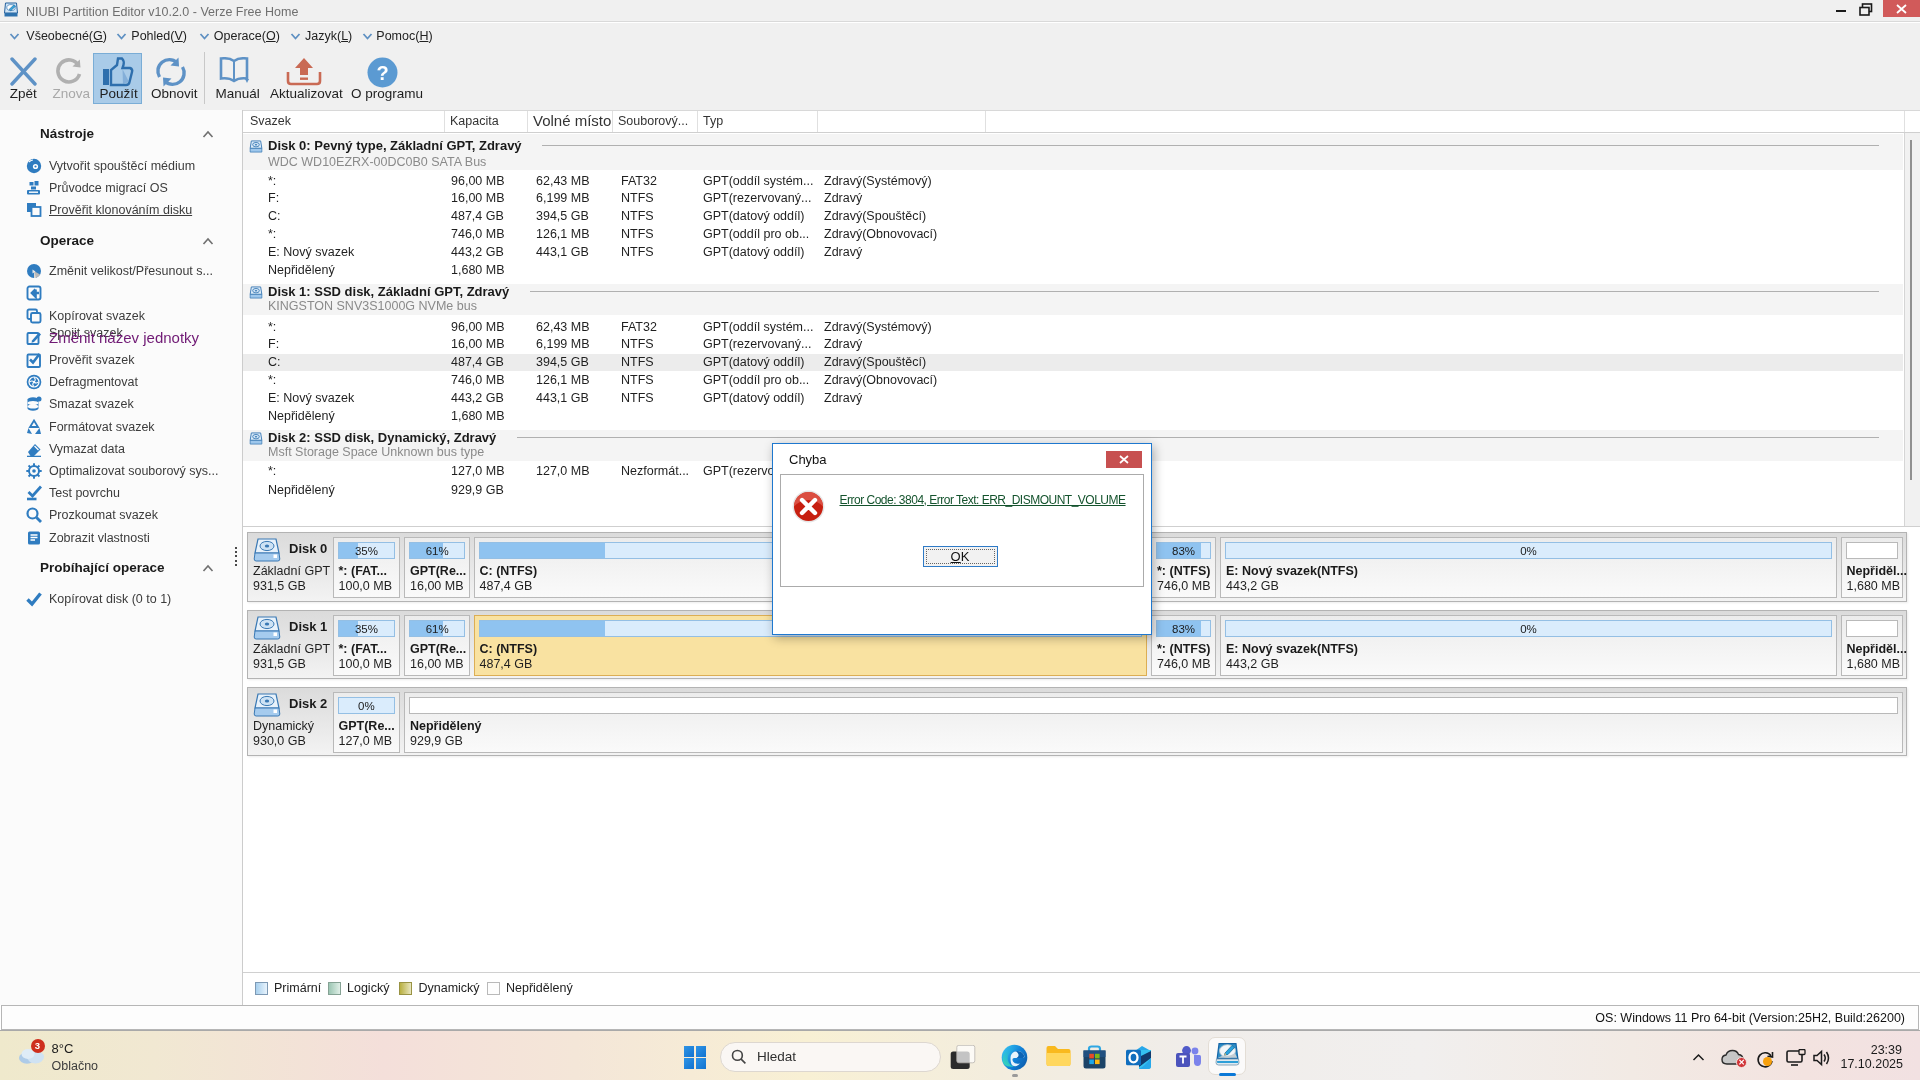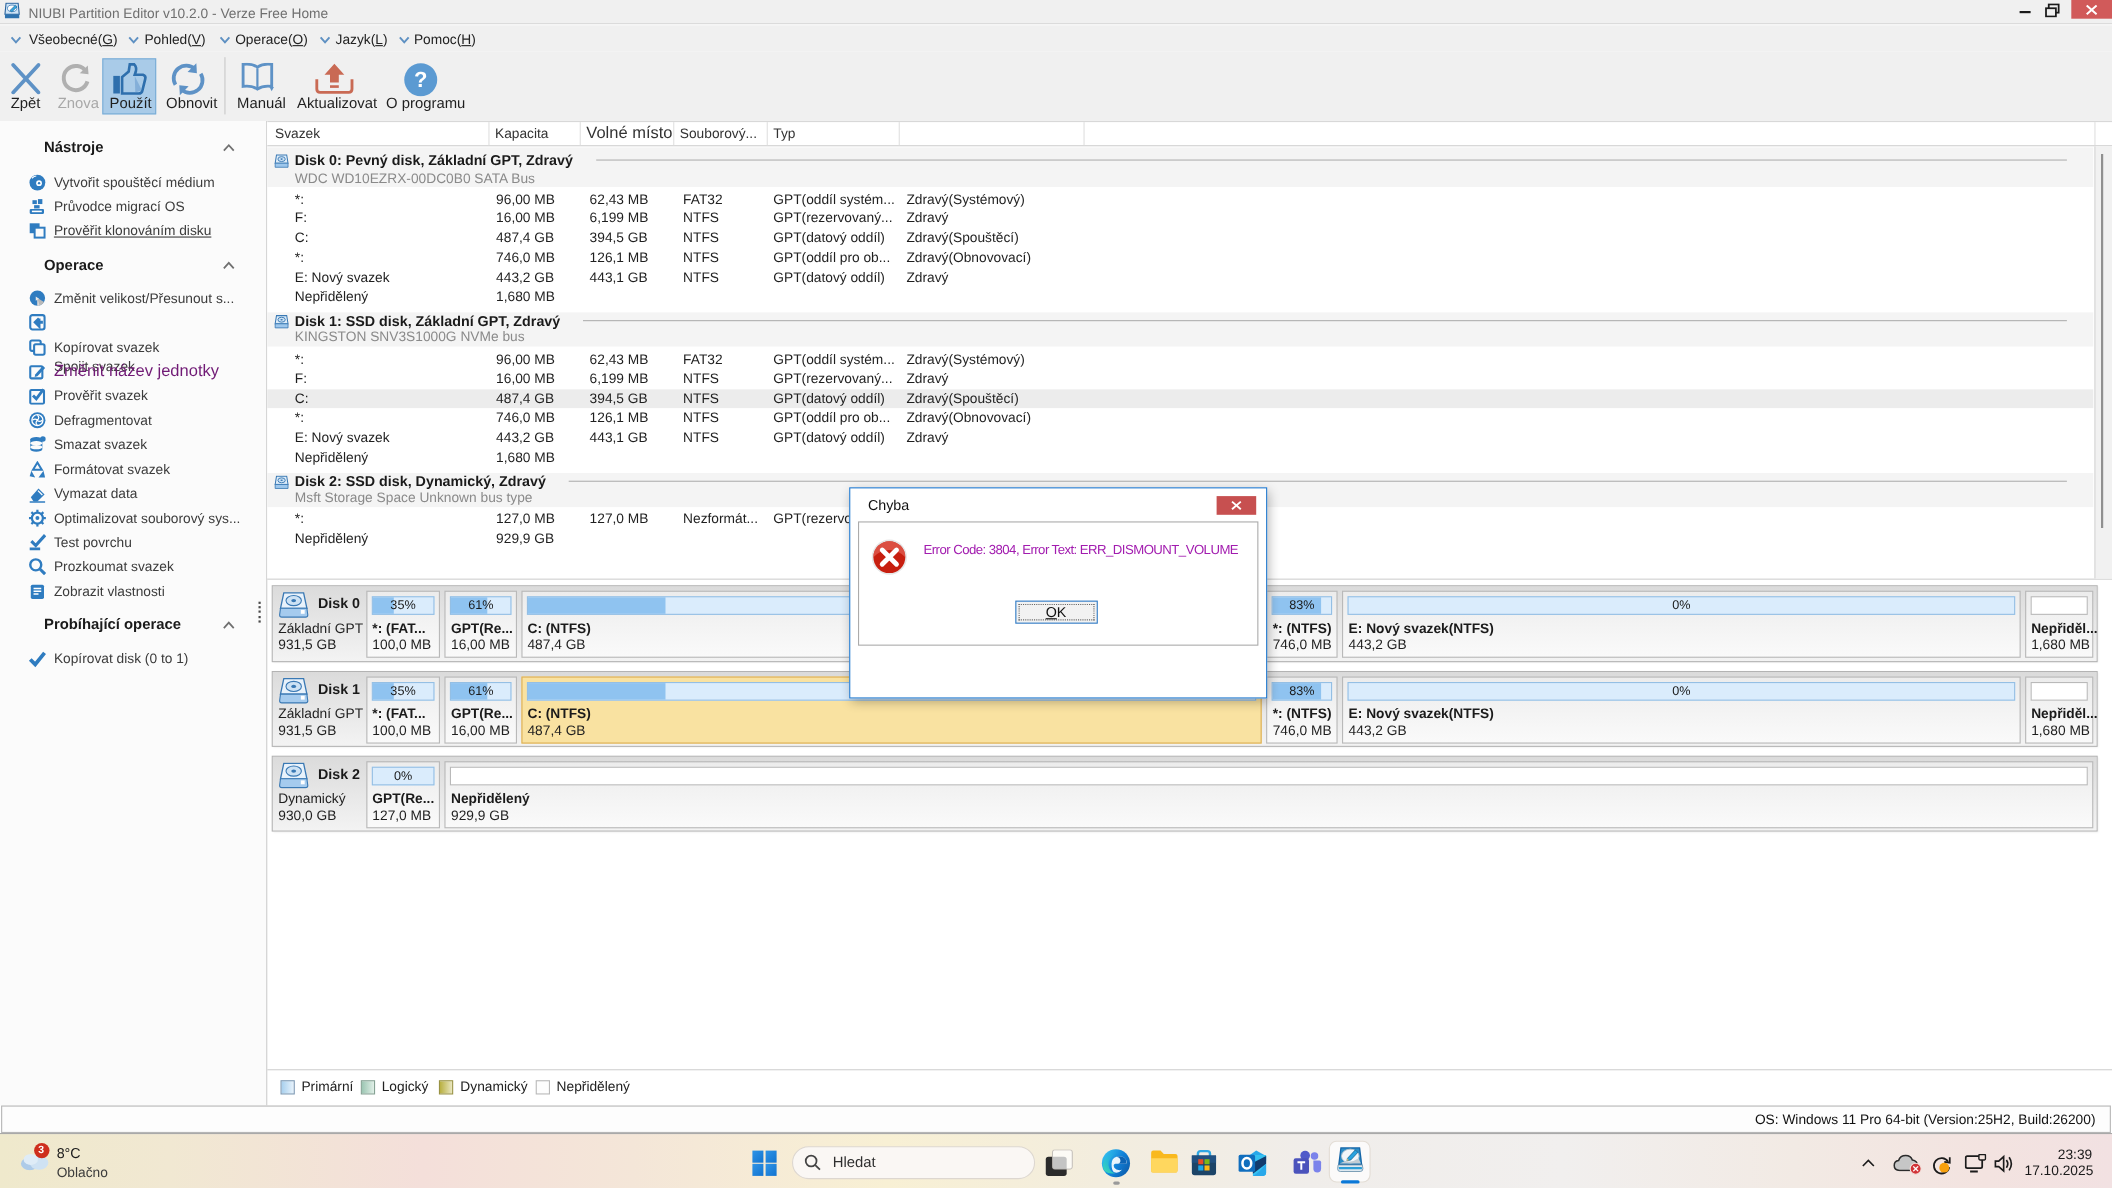--- a/index.html
+++ b/index.html
@@ -226,21 +226,21 @@
     <div class="abs" style="left:618px;top:112px;height:18px;line-height:18px;font-size:12.5px;color:#333333;font-weight:400;white-space:nowrap;">Souborový...</div>
     <div class="abs" style="left:703px;top:112px;height:18px;line-height:18px;font-size:12.5px;color:#333333;font-weight:400;white-space:nowrap;">Typ</div>
     <div class="abs" style="left:824px;top:112px;height:18px;line-height:18px;font-size:12.5px;color:#333333;font-weight:400;white-space:nowrap;margin-top:44px;">Status</div>
     <div class="abs" style="left:243px;top:133.5px;width:1660px;height:36.5px;background:#f4f4f4;"></div>
     <svg class="abs" style="left:249px;top:139.5px" width="14" height="13" viewBox="0 0 15 14">
 <path d="M2.5 1 L12.5 1 L13.8 9 L1.2 9 Z" fill="#ddecf9" stroke="#3a79b4" stroke-width="1"></path>
 <ellipse cx="7.5" cy="5" rx="3.6" ry="2.4" fill="#cde2f4" stroke="#3a79b4" stroke-width="0.9"></ellipse>
 <ellipse cx="7.5" cy="5" rx="1.2" ry="0.8" fill="#3a79b4"></ellipse>
 <path d="M1.2 9 L13.8 9 L13.8 13 L1.2 13 Z" fill="#9ec7ec" stroke="#3a79b4" stroke-width="0.8"></path>
 </svg>
-    <div class="abs" style="left:268px;top:137px;height:18px;line-height:18px;font-size:13px;color:#1a1a1a;font-weight:700;white-space:nowrap;">Disk 0: Pevný disk, Základní GPT, Zdravý</div>
+    <div class="abs" style="left:268px;top:137px;height:18px;line-height:18px;font-size:13px;color:#1a1a1a;font-weight:700;white-space:nowrap;">Disk 0: Pevný type, Základní GPT, Zdravý</div>
     <div class="abs" style="left:542px;top:145px;width:1337px;height:1px;background:#b0b0b0;"></div>
     <div class="abs" style="left:268px;top:152.5px;height:18px;line-height:18px;font-size:12.5px;color:#8a8a8a;font-weight:400;white-space:nowrap;">WDC WD10EZRX-00DC0B0 SATA Bus</div>
     <div class="abs" style="left:243px;top:283.8px;width:1660px;height:31.4px;background:#f4f4f4;"></div>
     <svg class="abs" style="left:249px;top:285.5px" width="14" height="13" viewBox="0 0 15 14">
 <path d="M2.5 1 L12.5 1 L13.8 9 L1.2 9 Z" fill="#ddecf9" stroke="#3a79b4" stroke-width="1"></path>
 <ellipse cx="7.5" cy="5" rx="3.6" ry="2.4" fill="#cde2f4" stroke="#3a79b4" stroke-width="0.9"></ellipse>
 <ellipse cx="7.5" cy="5" rx="1.2" ry="0.8" fill="#3a79b4"></ellipse>
 <path d="M1.2 9 L13.8 9 L13.8 13 L1.2 13 Z" fill="#9ec7ec" stroke="#3a79b4" stroke-width="0.8"></path>
 </svg>
     <div class="abs" style="left:268px;top:283px;height:18px;line-height:18px;font-size:13px;color:#1a1a1a;font-weight:700;white-space:nowrap;">Disk 1: SSD disk, Základní GPT, Zdravý</div>
@@ -457,21 +457,21 @@
       <svg class="abs" style="left:346.5px;top:11px" width="10" height="9" viewBox="0 0 10 9">
         <path d="M1 1 L9 8 M9 1 L1 8" stroke="#ffffff" stroke-width="1.7"></path>
       </svg>
       <div class="abs" style="left:7.5px;top:29.5px;width:363.5px;height:113.5px;background:#ffffff;border:1px solid #ababab;"></div>
       <svg class="abs" style="left:19.5px;top:46px" width="33" height="33" viewBox="0 0 33 33">
 <circle cx="16.5" cy="16.5" r="16" fill="#e6e6e6"></circle>
 <circle cx="16.5" cy="16.5" r="14.5" fill="#c71f10"></circle>
 <path d="M16.5 2 A14.5 14.5 0 0 1 31 16.5 A20 13 0 0 0 16.5 10 A20 13 0 0 0 2 16.5 A14.5 14.5 0 0 1 16.5 2" fill="#e05a4e" opacity="0.8"></path>
 <path d="M10 10 L23 23 M23 10 L10 23" stroke="#ffffff" stroke-width="4.4" stroke-linecap="round"></path>
 </svg>
-      <div class="abs" style="left:67px;top:46.5px;height:18px;line-height:18px;font-size:12px;color:#a21caf;font-weight:400;white-space:nowrap;letter-spacing:-0.5px;">Error Code: 3804, Error Text: ERR_DISMOUNT_VOLUME</div>
+      <div class="abs" style="left:67px;top:46.5px;height:18px;line-height:18px;font-size:12px;color:#14532d;font-weight:400;white-space:nowrap;letter-spacing:-0.5px;text-decoration:underline;">Error Code: 3804, Error Text: ERR_DISMOUNT_VOLUME</div>
       <div class="abs" style="left:150px;top:102px;width:75px;height:20.5px;background:#f2f2f2;border:1px solid #2e7ac6;">
         <div style="position:absolute;left:2px;top:2px;right:2px;bottom:2px;border:1px dotted #666;"></div>
         <div style="position:absolute;left:0;top:1.5px;width:100%;text-align:center;font-size:13px;color:#111;"><u>O</u>K</div>
       </div>
     </div>
     <div class="abs" style="left:0;top:1030px;width:1920px;height:50px;border-top:1px solid #a9a9a9;
 background:linear-gradient(90deg,#efe9cc 0%,#f1e8d2 8%,#f4dfda 20%,#f4e6d8 30%,#f8f0d4 42%,#f3edde 52%,#f0edea 62%,#f1efee 74%,#f2eae4 85%,#f3e3e0 94%,#f2e1e2 100%);">
       <svg class="abs" style="left:18px;top:15px" width="27" height="18" viewBox="0 0 27 18">
 <ellipse cx="9" cy="12" rx="8" ry="5.8" fill="#aecbe8"></ellipse>
 <ellipse cx="17.5" cy="11" rx="8.5" ry="6.5" fill="#cfe2f3"></ellipse>

